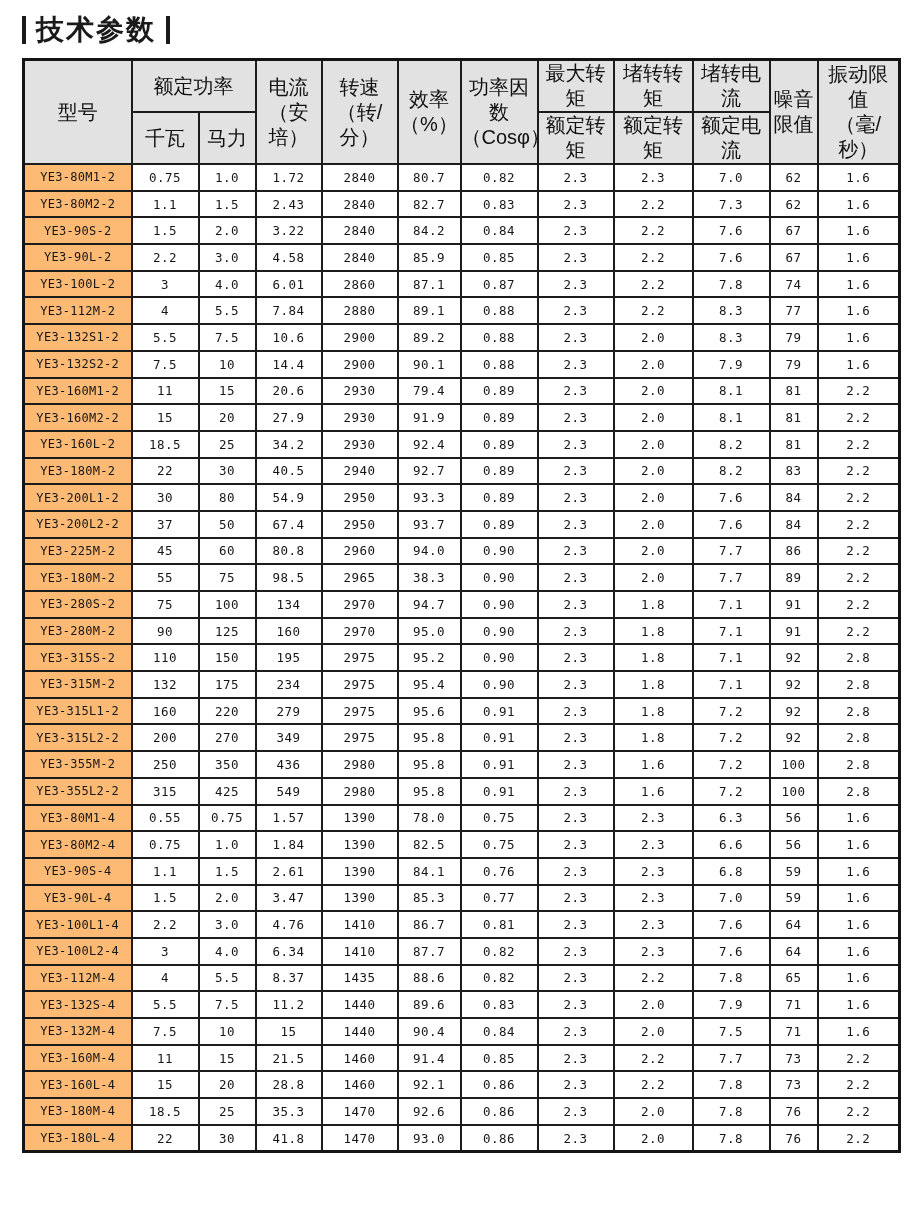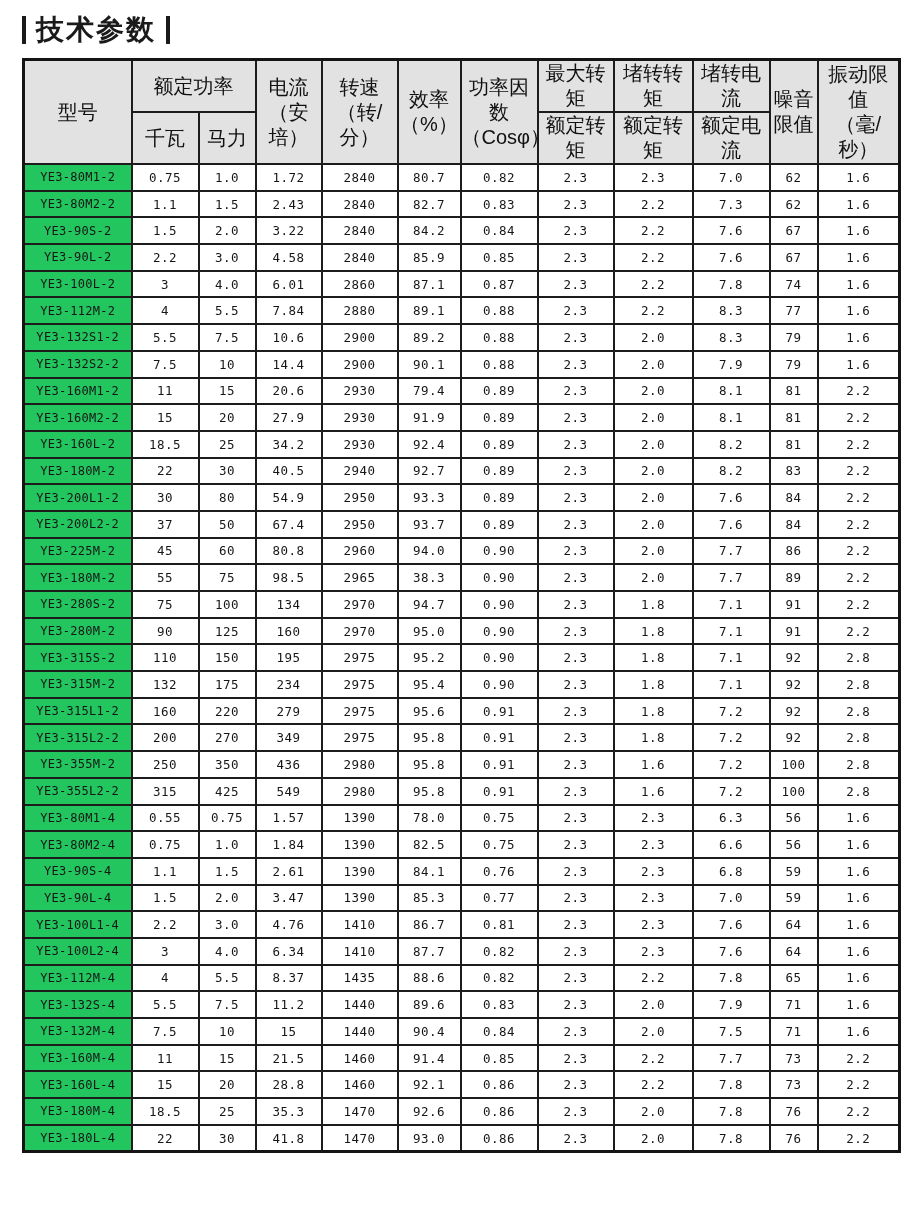--- a/index.html
+++ b/index.html
@@ -67,21 +67,21 @@
   th.thin-left   { border-left-width: 1px; }
   table.spec tbody td {
     height: 24.7px;
     font-family: "DejaVu Sans Mono", monospace;
     font-size: 12.5px;
     letter-spacing: 0.5px;
     background: #ffffff;
     color: #161616;
   }
   table.spec tbody td.model-cell {
-    background: #22c55e;
+    background: #fdba74;
     font-size: 12px;
     letter-spacing: 0.3px;
   }
 </style>
 </head>
 <body>
 
 <div class="page">
 
   <div class="title-row">

